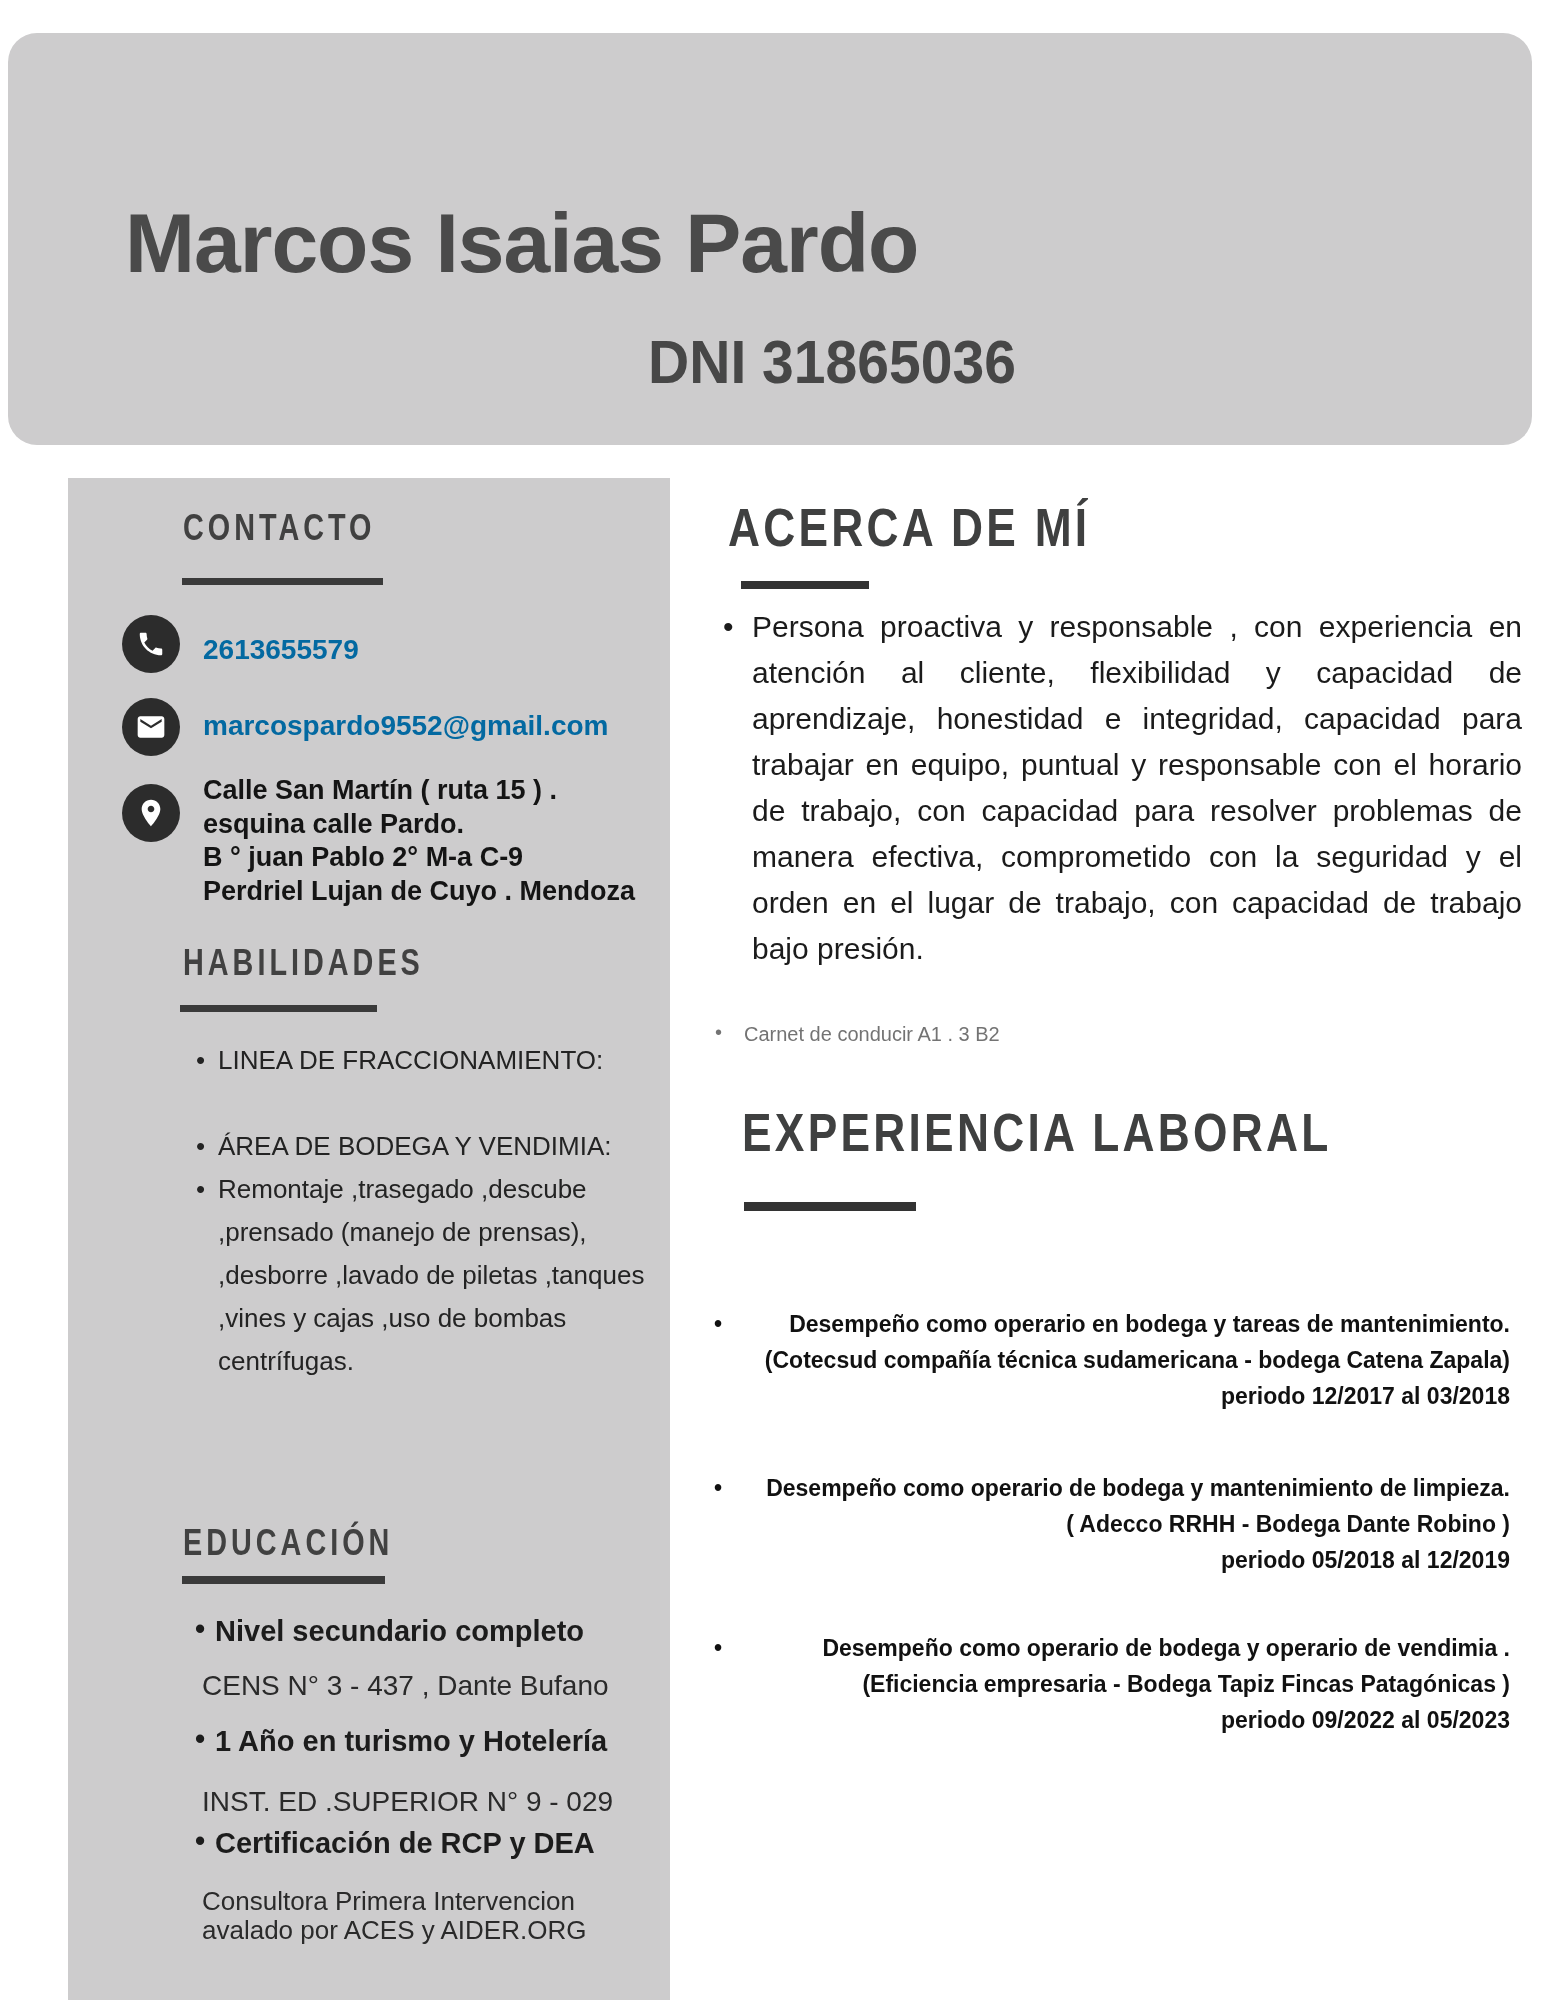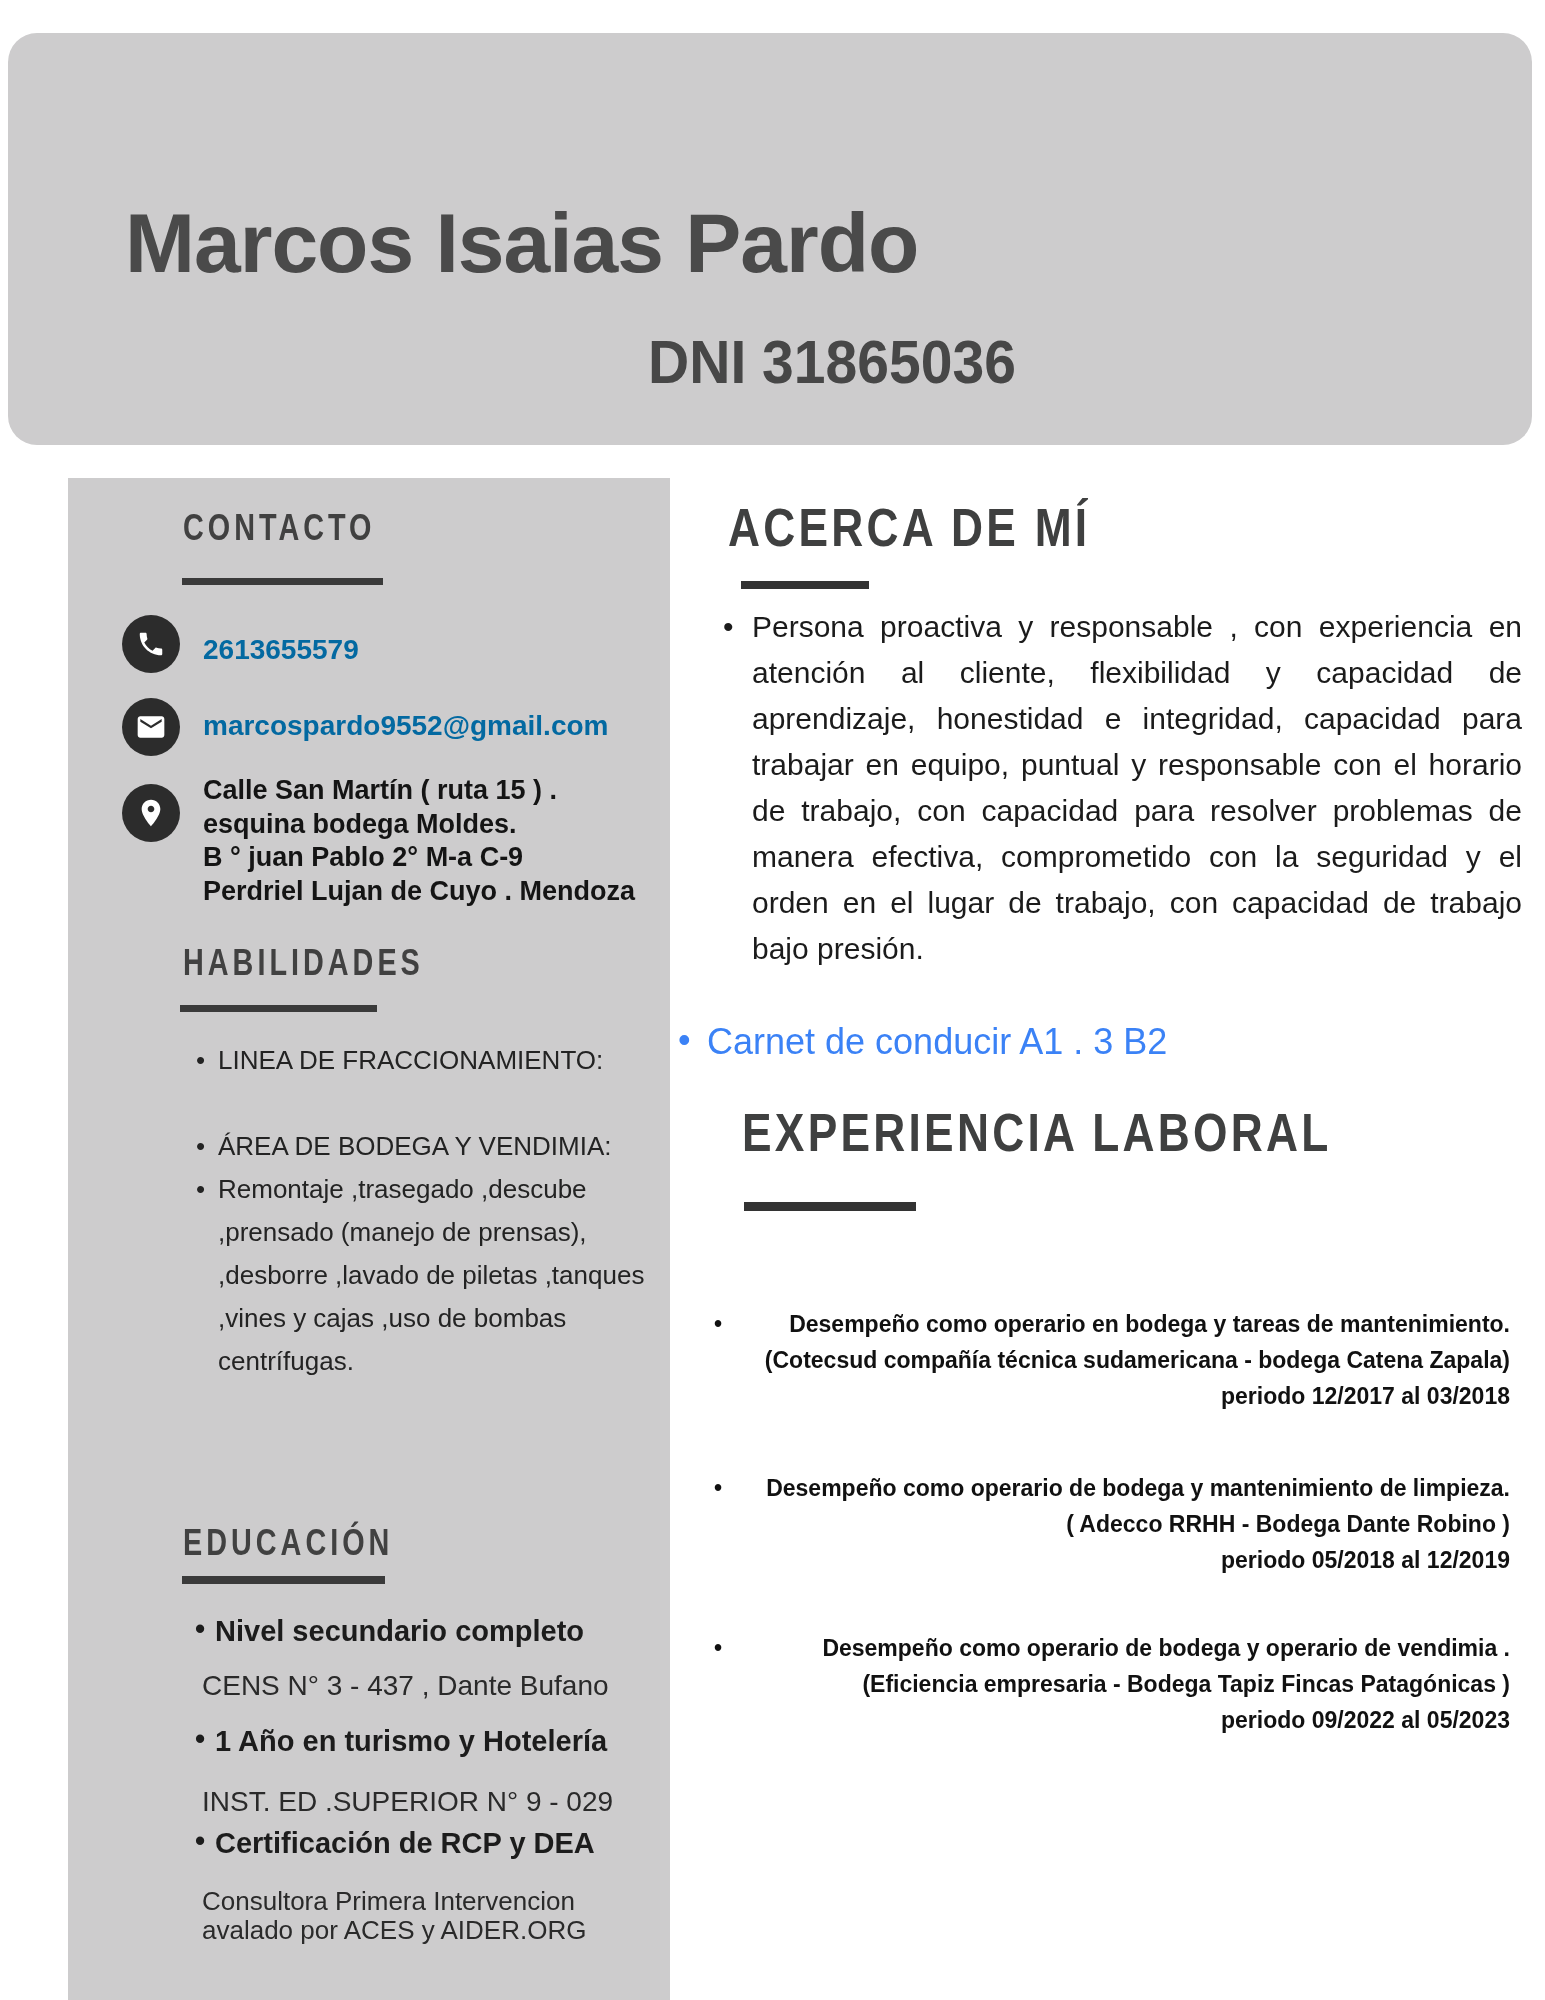--- a/index.html
+++ b/index.html
@@ -181,24 +181,24 @@
     color: #1b1b1b;
   }
   .para::before {
     content: "•";
     position: absolute;
     left: 23px; top: 0;
     line-height: 46px;
   }
   .carnet {
     position: absolute;
-    left: 707px; top: 1024px;
-    font-size: 36px;
-    line-height: 1;
-    color: #3b82f6;
+    left: 744px; top: 1024px;
+    font-size: 20px;
+    line-height: 1;
+    color: #737373;
     white-space: nowrap;
   }
   .carnet::before {
     content: "•";
     position: absolute;
     left: -29px; top: -2px;
   }
 
   .entry {
     position: absolute;
@@ -249,21 +249,21 @@
     </div>
     <div class="contact-text mail">marcospardo9552@gmail.com</div>
 
     <div class="icon-circle loc">
       <svg width="32" height="32" viewBox="0 0 24 24" fill="#ffffff" aria-hidden="true">
         <path d="M12 2C8.13 2 5 5.13 5 9c0 5.25 7 13 7 13s7-7.75 7-13c0-3.87-3.13-7-7-7zm0 9.5c-1.38 0-2.5-1.12-2.5-2.5s1.12-2.5 2.5-2.5 2.5 1.12 2.5 2.5-1.12 2.5-2.5 2.5z"></path>
       </svg>
     </div>
     <div class="address">
       <div>Calle San Martín ( ruta 15 ) .</div>
-      <div>esquina bodega Moldes.</div>
+      <div>esquina calle Pardo.</div>
       <div>B ° juan Pablo 2°  M-a  C-9</div>
       <div>Perdriel Lujan de Cuyo . Mendoza</div>
     </div>
 
     <div class="sb-title habilidades">HABILIDADES</div>
     <div class="sb-rule r2"></div>
 
     <div class="skills">
       <div class="skill-group first">
         <div class="skill-head">LINEA DE FRACCIONAMIENTO:</div>

